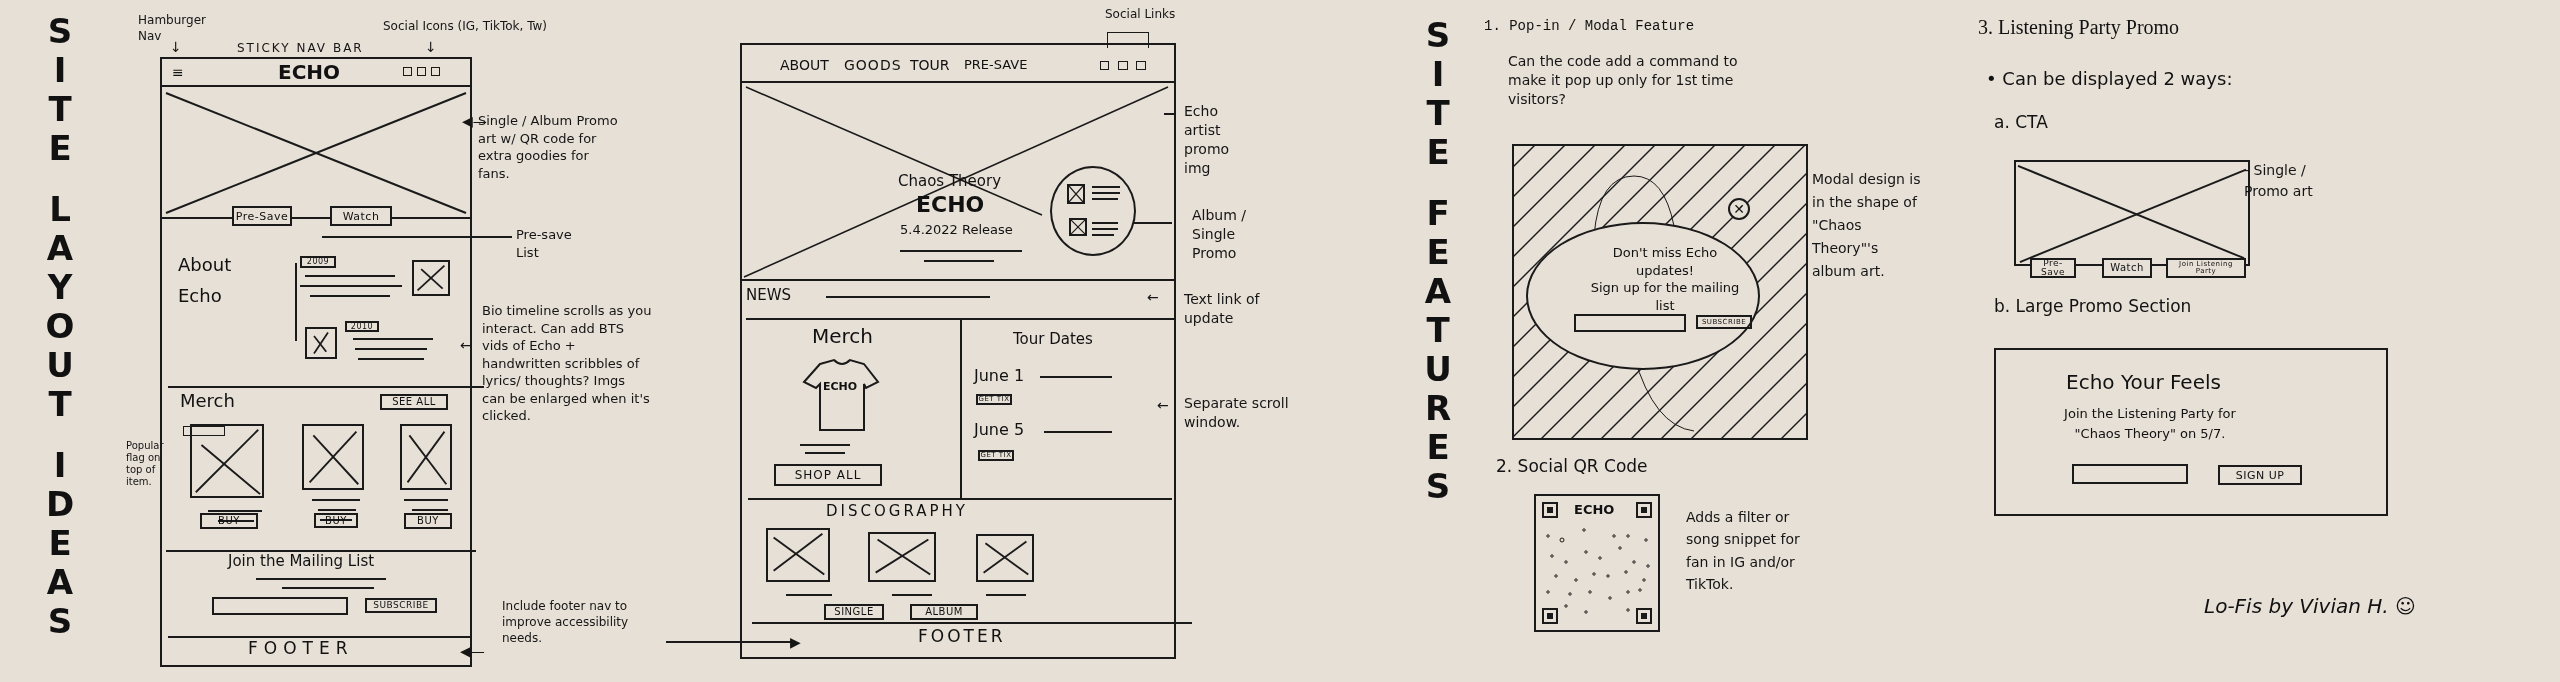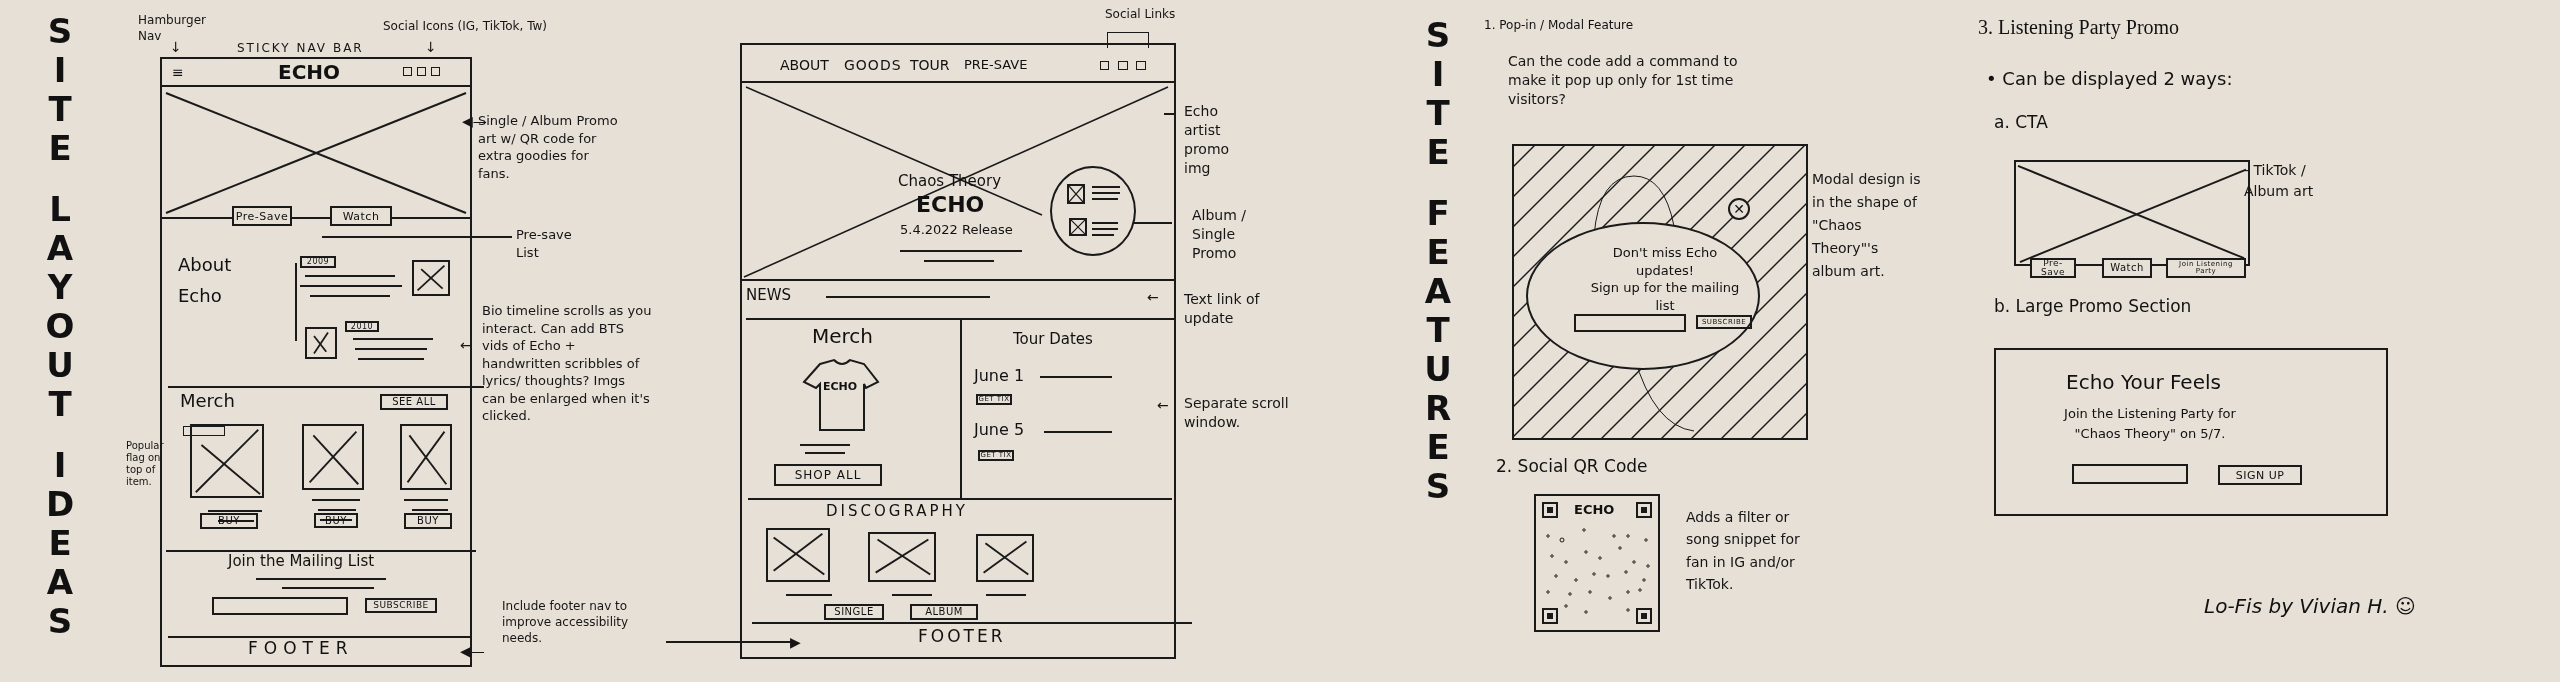--- a/index.html
+++ b/index.html
@@ -293,21 +293,21 @@
   <span>E</span>
   <span>A</span>
   <span>T</span>
   <span>U</span>
   <span>R</span>
   <span>E</span>
   <span>S</span>
 </div>
 
 <div>
-  <div class="abs hand" style="left:1484px; top:18px; font-size:12px;">1. Pop-in / Modal Feature</div>
+  <div class="abs hand" style="left:1484px; top:18px; font-size:14px;font-family:Liberation Mono, monospace;">1. Pop-in / Modal Feature</div>
   <div class="abs note" style="left:1508px; top:52px; width:260px; font-size:14px;">Can the code add a command to make it pop up only for 1st time visitors?</div>
 
   <div class="abs sk" style="left:1512px; top:144px; width:296px; height:296px; overflow:hidden;">
     <svg viewBox="0 0 296 296" width="296" height="296">
       <g stroke-width="1.4">
         <line x1="-10" y1="30" x2="30" y2="-10"></line>
           <line x1="-10" y1="60" x2="60" y2="-10"></line>
           <line x1="-10" y1="90" x2="90" y2="-10"></line>
         <line x1="-10" y1="120" x2="120" y2="-10"></line>
           <line x1="-10" y1="150" x2="150" y2="-10"></line>
@@ -402,21 +402,21 @@
 
   <div class="xbox" style="left:2014px; top:160px; width:236px; height:106px;">
     <svg viewBox="0 0 236 106" preserveAspectRatio="none">
         <line x1="2" y1="4" x2="232" y2="100" stroke-width="2"></line>
         <line x1="4" y1="104" x2="234" y2="8" stroke-width="2"></line>
       </svg>
   </div>
   <div class="btn" style="left:2030px; top:258px; width:46px; height:20px; font-size:9px; background:#e7e0d7;">Pre-Save</div>
   <div class="btn" style="left:2102px; top:258px; width:50px; height:20px; font-size:10px; background:#e7e0d7;">Watch</div>
   <div class="btn" style="left:2166px; top:258px; width:80px; height:20px; font-size:7px; background:#e7e0d7;">Join Listening Party</div>
-  <div class="abs note" style="left:2244px; top:160px; width:90px; font-size:14px; line-height:1.5;">- TikTok / Album art</div>
+  <div class="abs note" style="left:2244px; top:160px; width:90px; font-size:14px; line-height:1.5;">- Single / Promo art</div>
 
   <div class="abs hand" style="left:1994px; top:296px; font-size:17px;">b. Large Promo Section</div>
 
   <div class="abs sk" style="left:1994px; top:348px; width:394px; height:168px;"></div>
   <div class="abs hand" style="left:2066px; top:370px; font-size:20px;">Echo Your Feels</div>
   <div class="abs hand" style="left:2040px; top:404px; width:220px; text-align:center; font-size:13px; line-height:1.5;">
     <div>Join the Listening Party for</div>
     <div>"Chaos Theory" on 5/7.</div>
   </div>
   <div class="input-box" style="left:2072px; top:464px; width:116px; height:20px;"></div>

